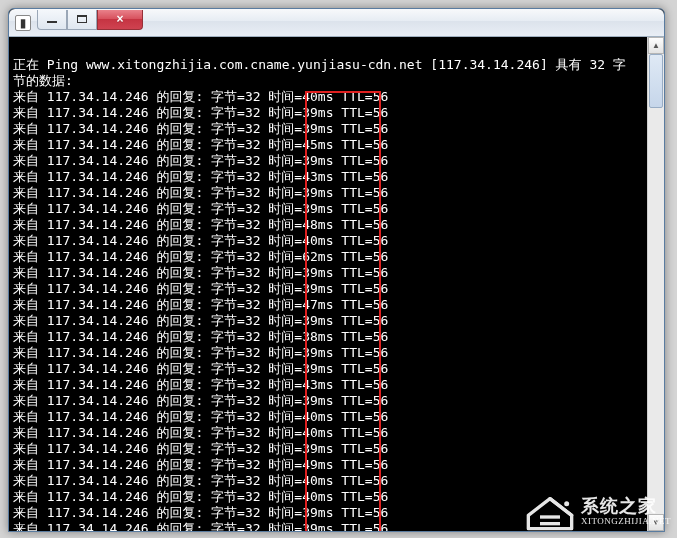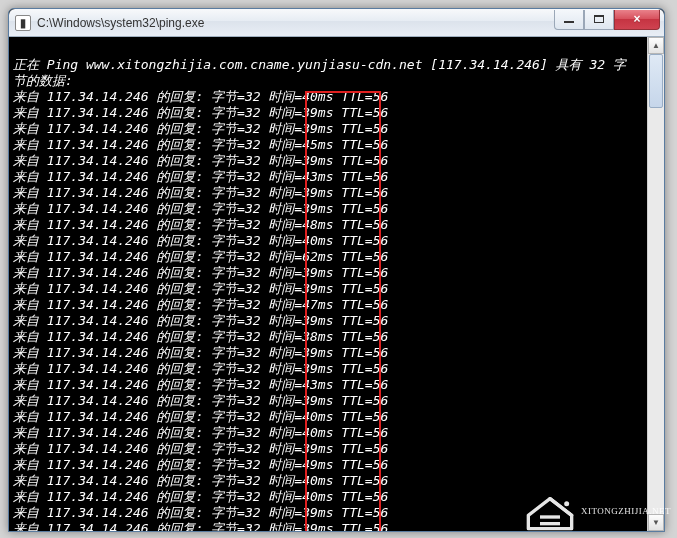--- a/index.html
+++ b/index.html
@@ -91,21 +91,20 @@
     position: absolute;
     left: 4px;
     right: 18px;
     top: 4px;
     bottom: 0;
     color: #fff;
     font-family: "NSimSun","SimSun","Consolas",monospace;
     font-size: 13px;
     line-height: 16px;
     white-space: pre;
-    font-style: italic;
   }
   .scrollbar {
     position: absolute;
     right: 0;
     top: 0;
     bottom: 0;
     width: 17px;
     background: #f0f0f0;
     border-left: 1px solid #cfcfcf;
     display: flex;
@@ -152,21 +151,20 @@
   .wm-text { display: flex; flex-direction: column; line-height: 1.1; }
   .wm-main { font-size: 18px; font-weight: bold; font-family: "Microsoft YaHei",sans-serif; letter-spacing:1px;}
   .wm-sub  { font-size: 9px; letter-spacing: 0.5px; font-family: Liberation Serif, serif; }
 </style>
 </head>
 <body>
 
 <div class="window">
   <div class="titlebar">
     <span class="title-icon">▮</span>
-    <span class="title-text">C:\Windows\system32\ping.exe</span>
     <div class="win-controls">
       <div class="win-btn min">
           <span class="minline"></span>
         </div>
       <div class="win-btn max">
           <span class="maxbox"></span>
         </div>
       <div class="win-btn close">
           <span class="xglyph">×</span>
         </div>
@@ -220,15 +218,16 @@
 
 <div class="watermark">
   <svg class="wm-logo" viewBox="0 0 60 48">
     <path d="M4 28 L30 8 L56 28 L56 44 L4 44 Z" fill="none" stroke="#fff" stroke-width="4" stroke-linejoin="round"></path>
     <path d="M30 8 L56 28" fill="none" stroke="#fff" stroke-width="4" stroke-linecap="round"></path>
     <rect x="18" y="28" width="24" height="4" fill="#fff"></rect>
     <rect x="18" y="36" width="24" height="4" fill="#fff"></rect>
     <circle cx="50" cy="14" r="3" fill="#fff"></circle>
   </svg>
   <div class="wm-text">
+    <span class="wm-main">系统之家</span>
     <span class="wm-sub">XITONGZHIJIA.NET</span>
   </div>
 </div>
 
 </body></html>

